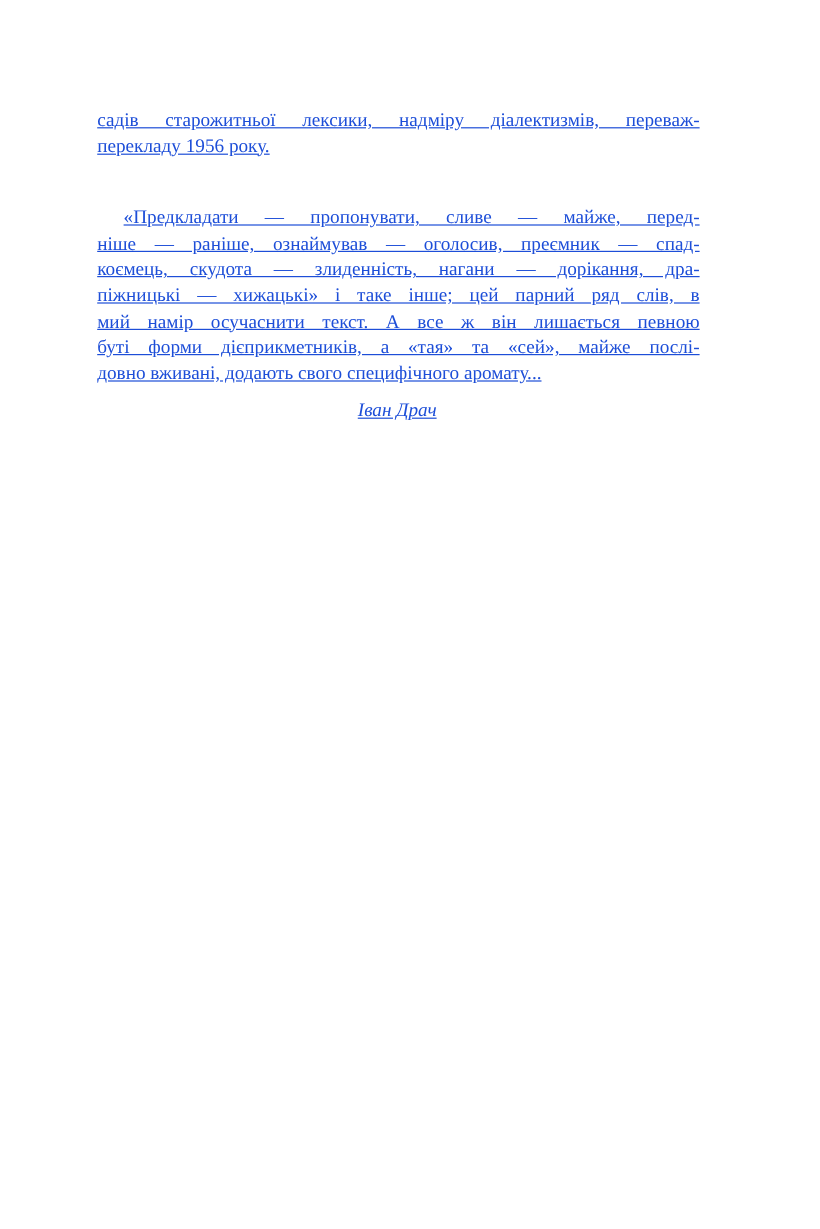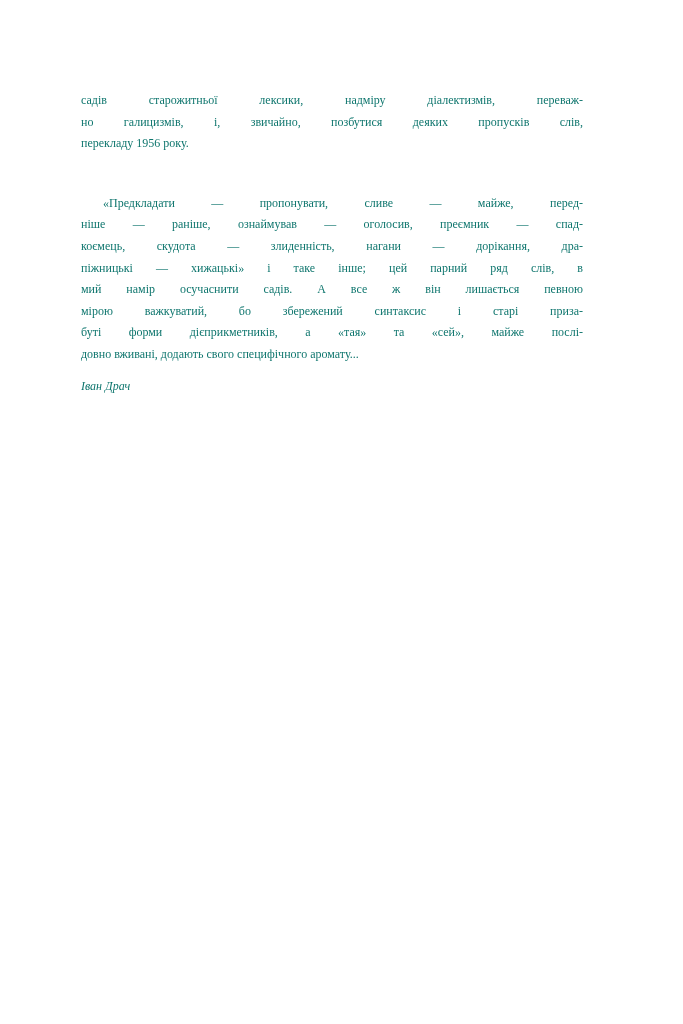--- a/index.html
+++ b/index.html
@@ -12,59 +12,58 @@
       height: 1024px;
       position: relative;
       overflow: hidden;
     }
     .page {
       position: absolute;
       left: 81px;
       top: 90px;
       width: 502px;
       font-family: "Liberation Serif", "DejaVu Serif", serif;
-      font-size: 12px;
+      font-size: 16px;
       line-height: 21.6px;
-      color: #0f766e;
+      color: #1d4ed8;
+      text-decoration: underline;
     }
     .line {
       display: block;
       white-space: nowrap;
       text-align: justify;
       text-align-last: justify;
       height: 21.6px;
     }
     .line.last {
       text-align-last: left;
     }
     .line.indent {
       padding-left: 22px;
       margin-top: 38px;
     }
     .signature {
       display: block;
-      text-align: left;
+      text-align: center;
       font-style: italic;
       margin-top: 10px;
       padding-right: 2px;
     }
   </style>
 </head>
 <body>
 
 <div class="page">
   <div class="paragraph">
     <span class="line">садів старожитньої лексики, надміру діалектизмів, переваж-</span>
-    <span class="line">но галицизмів, і, звичайно, позбутися деяких пропусків слів,</span>
     <span class="line last">перекладу 1956 року.</span>
   </div>
   <div class="paragraph">
     <span class="line indent">«Предкладати — пропонувати, сливе — майже, перед-</span>
     <span class="line">ніше — раніше, ознаймував — оголосив, преємник — спад-</span>
     <span class="line">коємець, скудота — злиденність, нагани — дорікання, дра-</span>
     <span class="line">піжницькі — хижацькі» і таке інше; цей парний ряд слів, в</span>
-    <span class="line">мий намір осучаснити садів. А все ж він лишається певною</span>
-    <span class="line">мірою важкуватий, бо збережений синтаксис і старі приза-</span>
+    <span class="line">мий намір осучаснити текст. А все ж він лишається певною</span>
     <span class="line">буті форми дієприкметників, а «тая» та «сей», майже послі-</span>
     <span class="line last">довно вживані, додають свого специфічного аромату...</span>
   </div>
   <span class="signature">Іван Драч</span>
 </div>
 
 </body></html>

